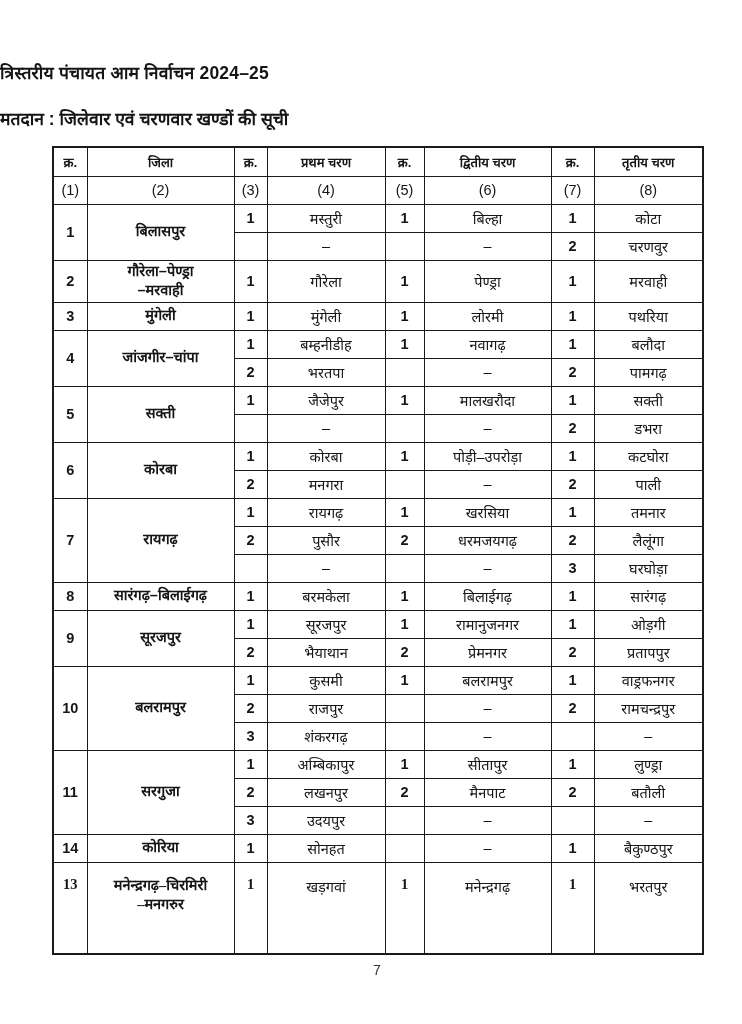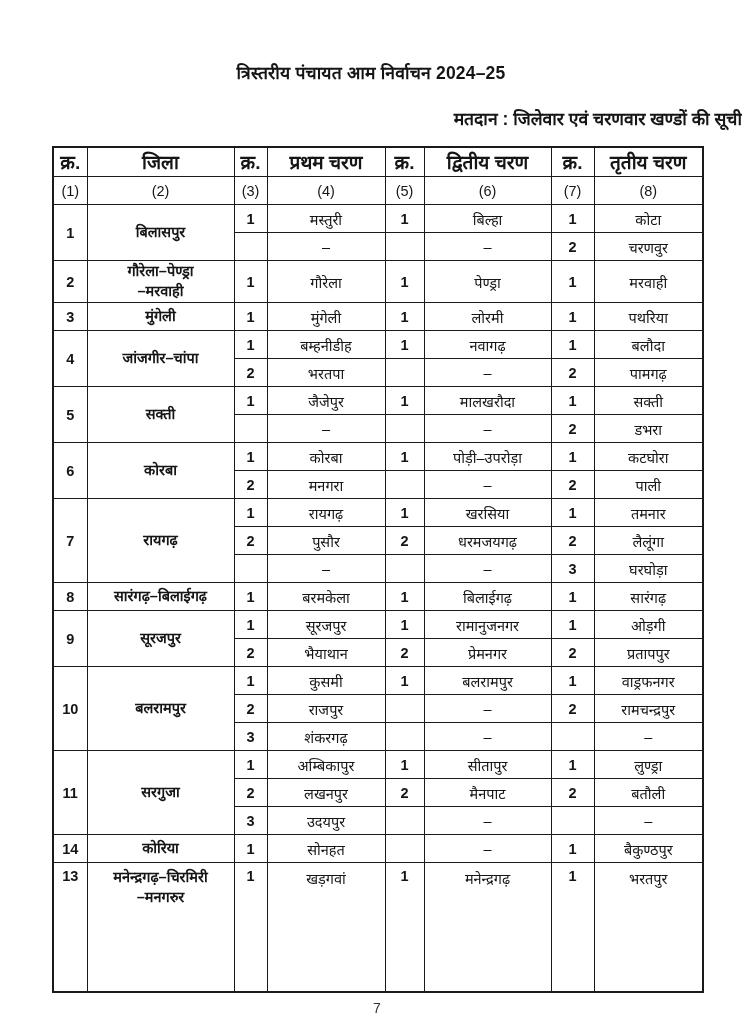--- a/index.html
+++ b/index.html
@@ -11,27 +11,27 @@
     color: #151515;
   }
   .page {
     width: 742px;
     height: 1024px;
     background: #ffffff;
     padding-top: 60px;
     position: relative;
   }
   .doc-title {
-    text-align: center;
+    text-align: left;
     font-weight: bold;
     font-size: 17.5px;
     letter-spacing: 0.2px;
   }
   .doc-subtitle {
-    text-align: right;
+    text-align: left;
     font-weight: bold;
     font-size: 17.5px;
     margin-top: 22px;
   }
   table.phases-table {
     border-collapse: collapse;
     table-layout: fixed;
     width: 650px;
     margin: 16px 0 0 52px;
     border: 2px solid #1a1a1a;
@@ -40,42 +40,43 @@
     border: 1.5px solid #1a1a1a;
     text-align: center;
     vertical-align: middle;
     font-size: 14.5px;
     padding: 1px 3px;
     height: 28px;
     overflow: hidden;
   }
   .phases-table thead th {
     font-weight: bold;
-    font-size: 19px;
+    font-size: 13px;
     height: 29px;
   }
   .phases-table tr.colnum-row td {
     font-weight: normal;
     height: 28px;
   }
   .c-num  { font-weight: bold; }
   .c-name { font-weight: normal; }
   .c-district {
     font-weight: bold;
     white-space: pre-line;
     line-height: 1.35;
   }
   .c-top {
     vertical-align: top;
     padding-top: 5px;
   }
   tr.last-district td {
-    height: 129px;
+    height: 92px;
     vertical-align: top;
-    padding-top: 5px;
+    padding-top: 13px;
+    font-family: Liberation Serif, serif;
   }
   .page-number {
     width: 650px;
     margin: 7px 0 0 52px;
     text-align: center;
     font-size: 14px;
     color: #333;
   }
 </style>
 </head>

